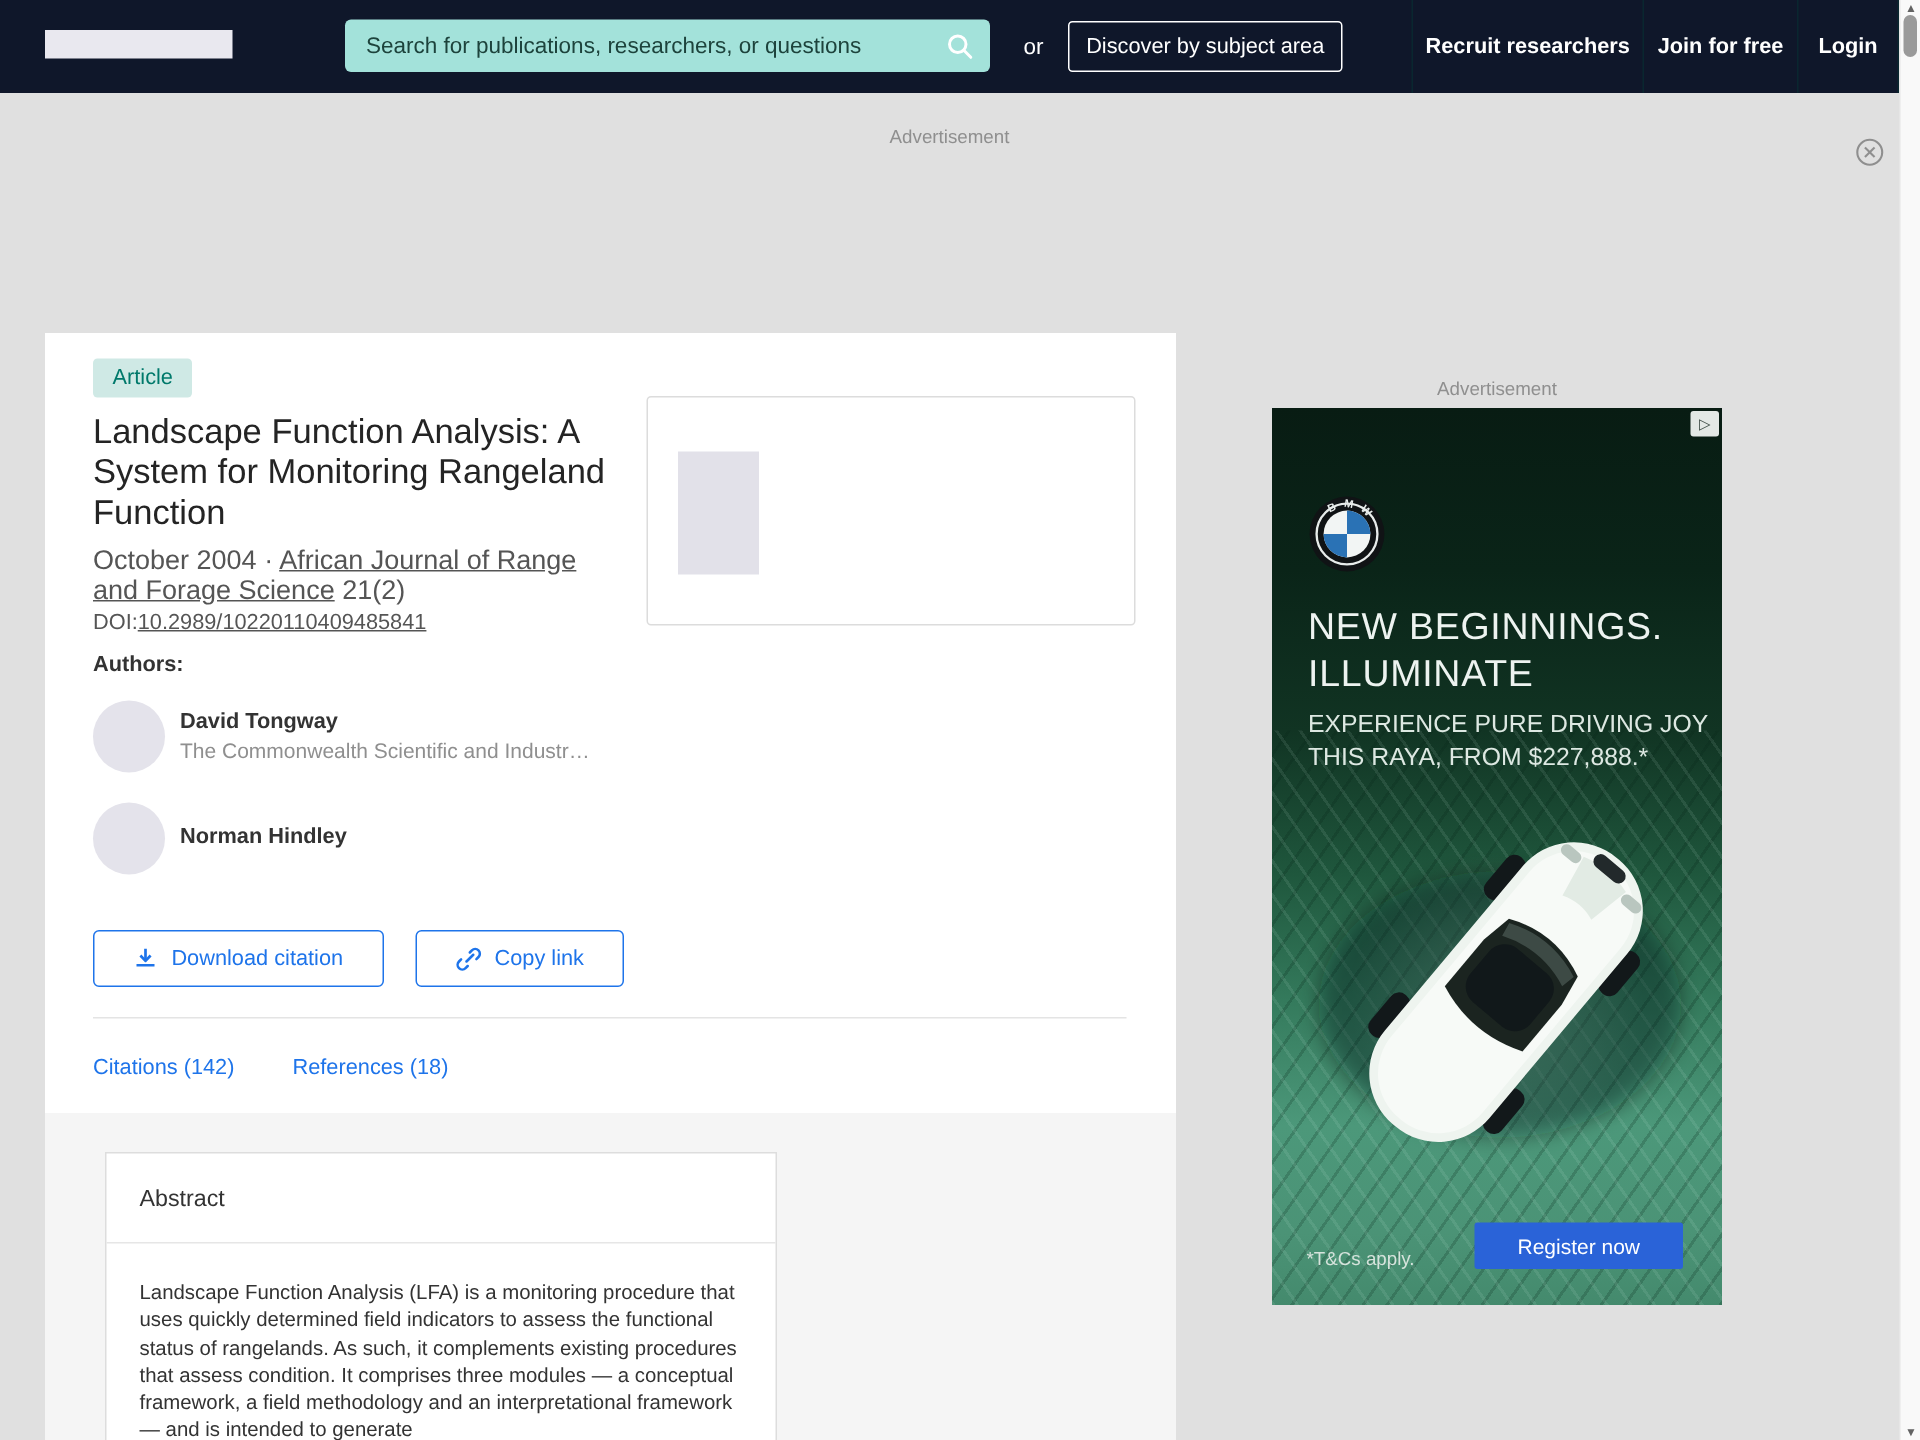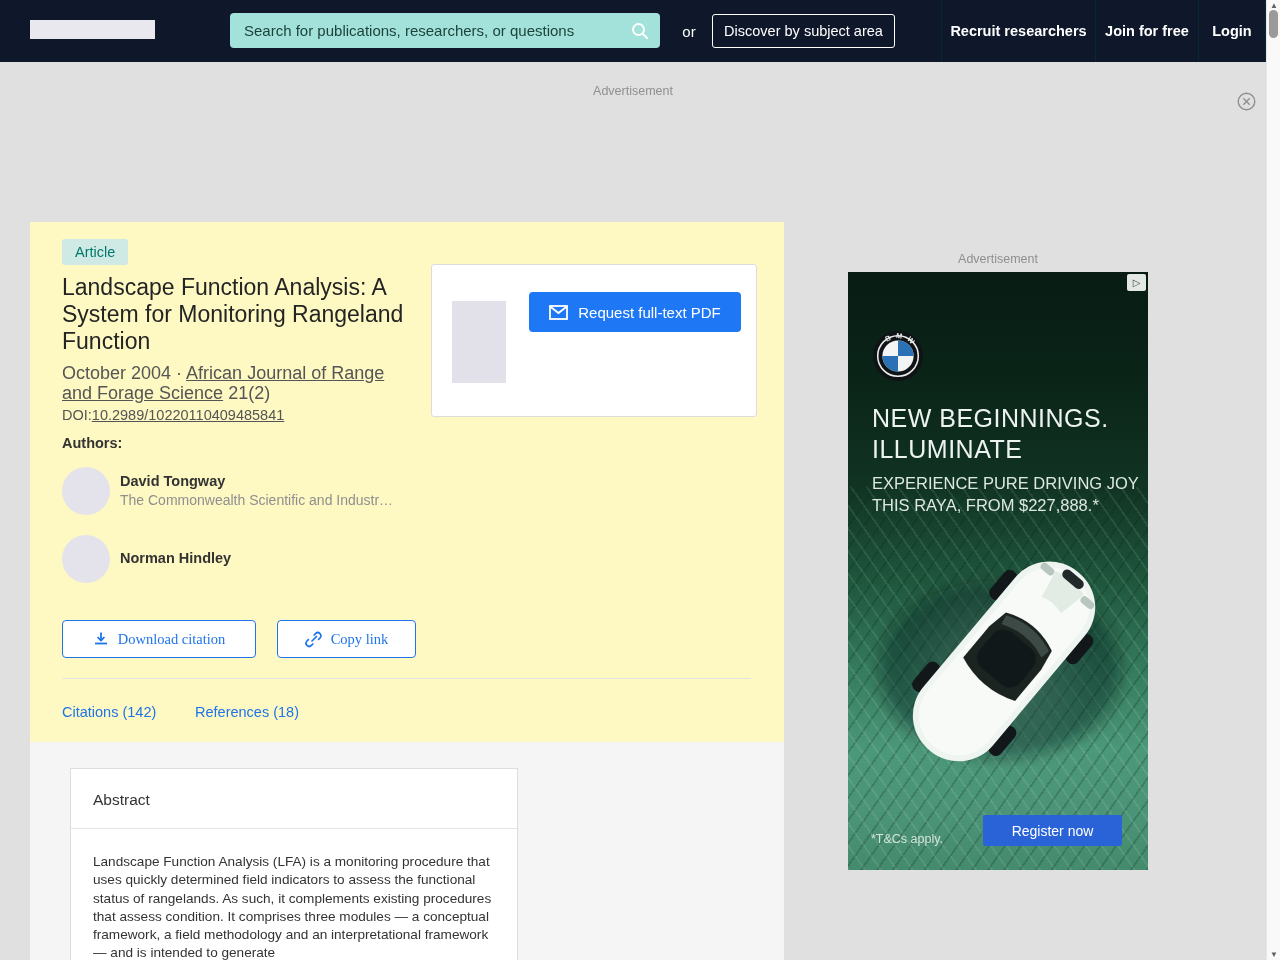--- a/index.html
+++ b/index.html
@@ -35,37 +35,37 @@
   }
   .hnav-recruit { width:154px; }
   .hnav-join { width:103px; }
   .hnav-login { width:68px; border-right:1px solid rgba(0,70,60,0.35); }
 
   
   .top-ad-label { left:0; top:84px; width:1266px; text-align:center; font-size:12.5px; color:#8f8f8f; }
   .close-ic { left:1237px; top:92px; width:19px; height:19px; cursor:pointer; }
 
   
-  .card { left:30px; top:222px; width:754px; height:520px; background:#fef9c3; }
+  .card { left:30px; top:222px; width:754px; height:520px; background:#ffffff; }
   .badge {
     position:absolute; left:32px; top:17px; padding:5px 13px;
     background:#cfe9e5; color:#00796b; font-size:14.5px; border-radius:3px; display:inline-block;
   }
   .title { position:absolute; left:32px; top:52px; width:352px; font-size:23px; line-height:27px; color:#242424; font-weight:400; }
   .meta { position:absolute; left:32px; top:141px; width:342px; font-size:18px; line-height:20px; color:#555; }
   .meta a, .doi a { color:#555; text-decoration:underline; cursor:pointer; }
   .doi { position:absolute; left:32px; top:185px; width:400px; font-size:14.5px; color:#555; }
   .authors-label { position:absolute; left:32px; top:213px; font-size:14.5px; font-weight:bold; color:#333; }
   .author-row { position:absolute; left:32px; width:420px; height:50px; }
   .author-row .avatar { position:absolute; left:0; top:0; width:48px; height:48px; border-radius:50%; background:#e4e3eb; cursor:pointer; }
   .author-row .a-name { position:absolute; left:58px; top:6px; font-size:14.5px; font-weight:bold; color:#333; cursor:pointer; }
   .author-row .a-aff  { position:absolute; left:58px; top:25px; font-size:14px; color:#8f8f8f; }
   .btn-outline {
     position:absolute; height:38px; background:#fff; border:1px solid #1e74ea; border-radius:4px;
-    color:#1e74ea; font-size:14.5px; display:flex; align-items:center; justify-content:center; gap:9px; cursor:pointer;font-family:Liberation Serif, serif;
+    color:#1e74ea; font-size:14.5px; display:flex; align-items:center; justify-content:center; gap:9px; cursor:pointer;
   }
   .card-divider { position:absolute; left:32px; top:456px; width:689px; border-top:1px solid #e4e4e4; }
   .tab { position:absolute; top:482px; font-size:14.5px; color:#1e74ea; cursor:pointer; }
 
   
   .request-box { left:431px; top:264px; width:326px; height:153px; background:#fff; border:1px solid #dcdcdc; border-radius:3px; }
   .thumb { position:absolute; left:20px; top:36px; width:54px; height:82px; background:#e2e1e9; }
   .request-btn {
     position:absolute; left:97px; top:27px; width:212px; height:40px;
     background:#1e78f5; border:none; border-radius:4px; color:#fff; font-size:15px;
@@ -208,27 +208,20 @@
   </button>
 
   <div class="card-divider"></div>
 
   <span class="tab" style="left:32px;">Citations (142)</span>
   <span class="tab" style="left:165px;">References (18)</span>
 </div>
 
 <div class="abs request-box">
   <div class="thumb"></div>
-  <button class="request-btn">
-    <svg width="19" height="15" viewBox="0 0 19 15">
-      <rect x="1" y="1" width="17" height="13" fill="none" stroke="#fff" stroke-width="1.8"></rect>
-      <path d="M1.5 1.8 L9.5 8 L17.5 1.8" fill="none" stroke="#fff" stroke-width="1.8"></path>
-    </svg>
-    <span>Request full-text PDF</span>
-  </button>
 </div>
 
 <div class="abs lower-panel"></div>
 
 <div class="abs abstract-card">
   <div class="abstract-head">Abstract</div>
   <div class="abstract-div"></div>
   <div class="abstract-text">Landscape Function Analysis (LFA) is a monitoring procedure that uses quickly determined field indicators to assess the functional status of rangelands. As such, it complements existing procedures that assess condition. It comprises three modules — a conceptual framework, a field methodology and an interpretational framework — and is intended to generate</div>
 </div>
 

